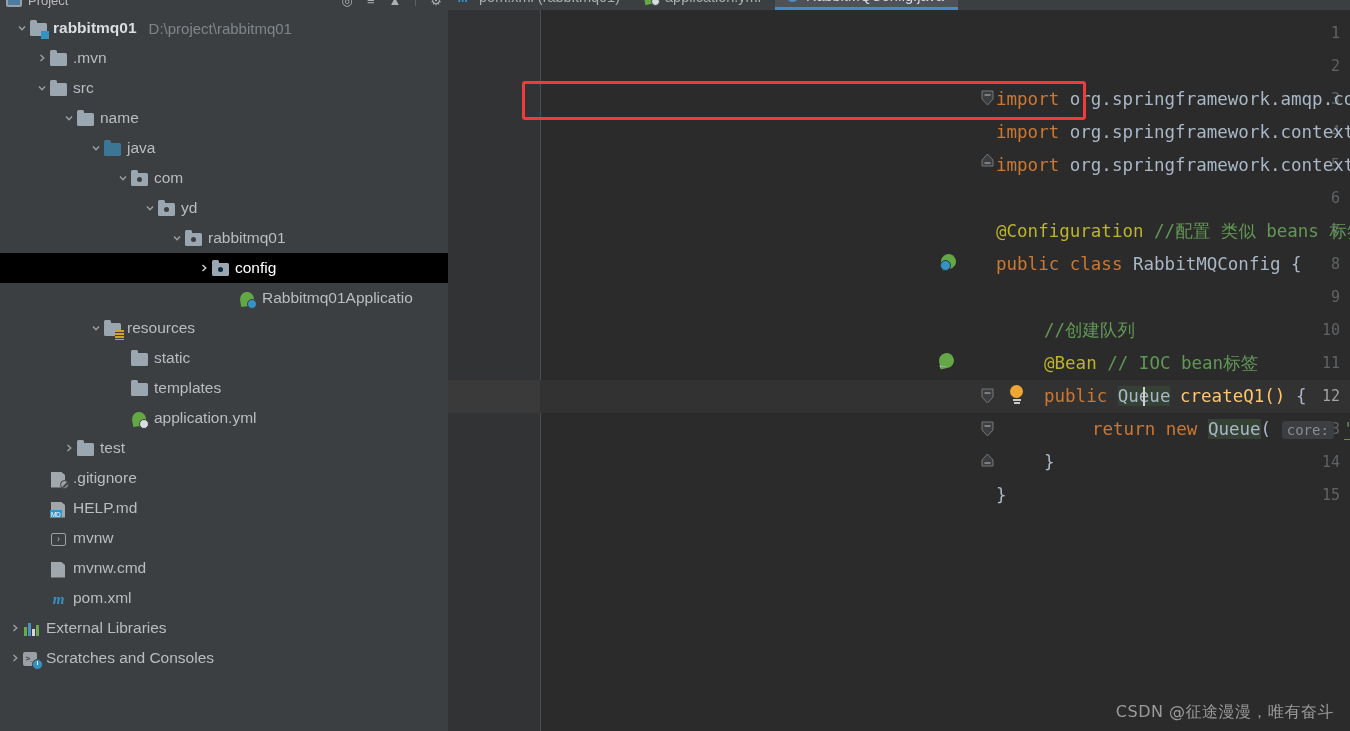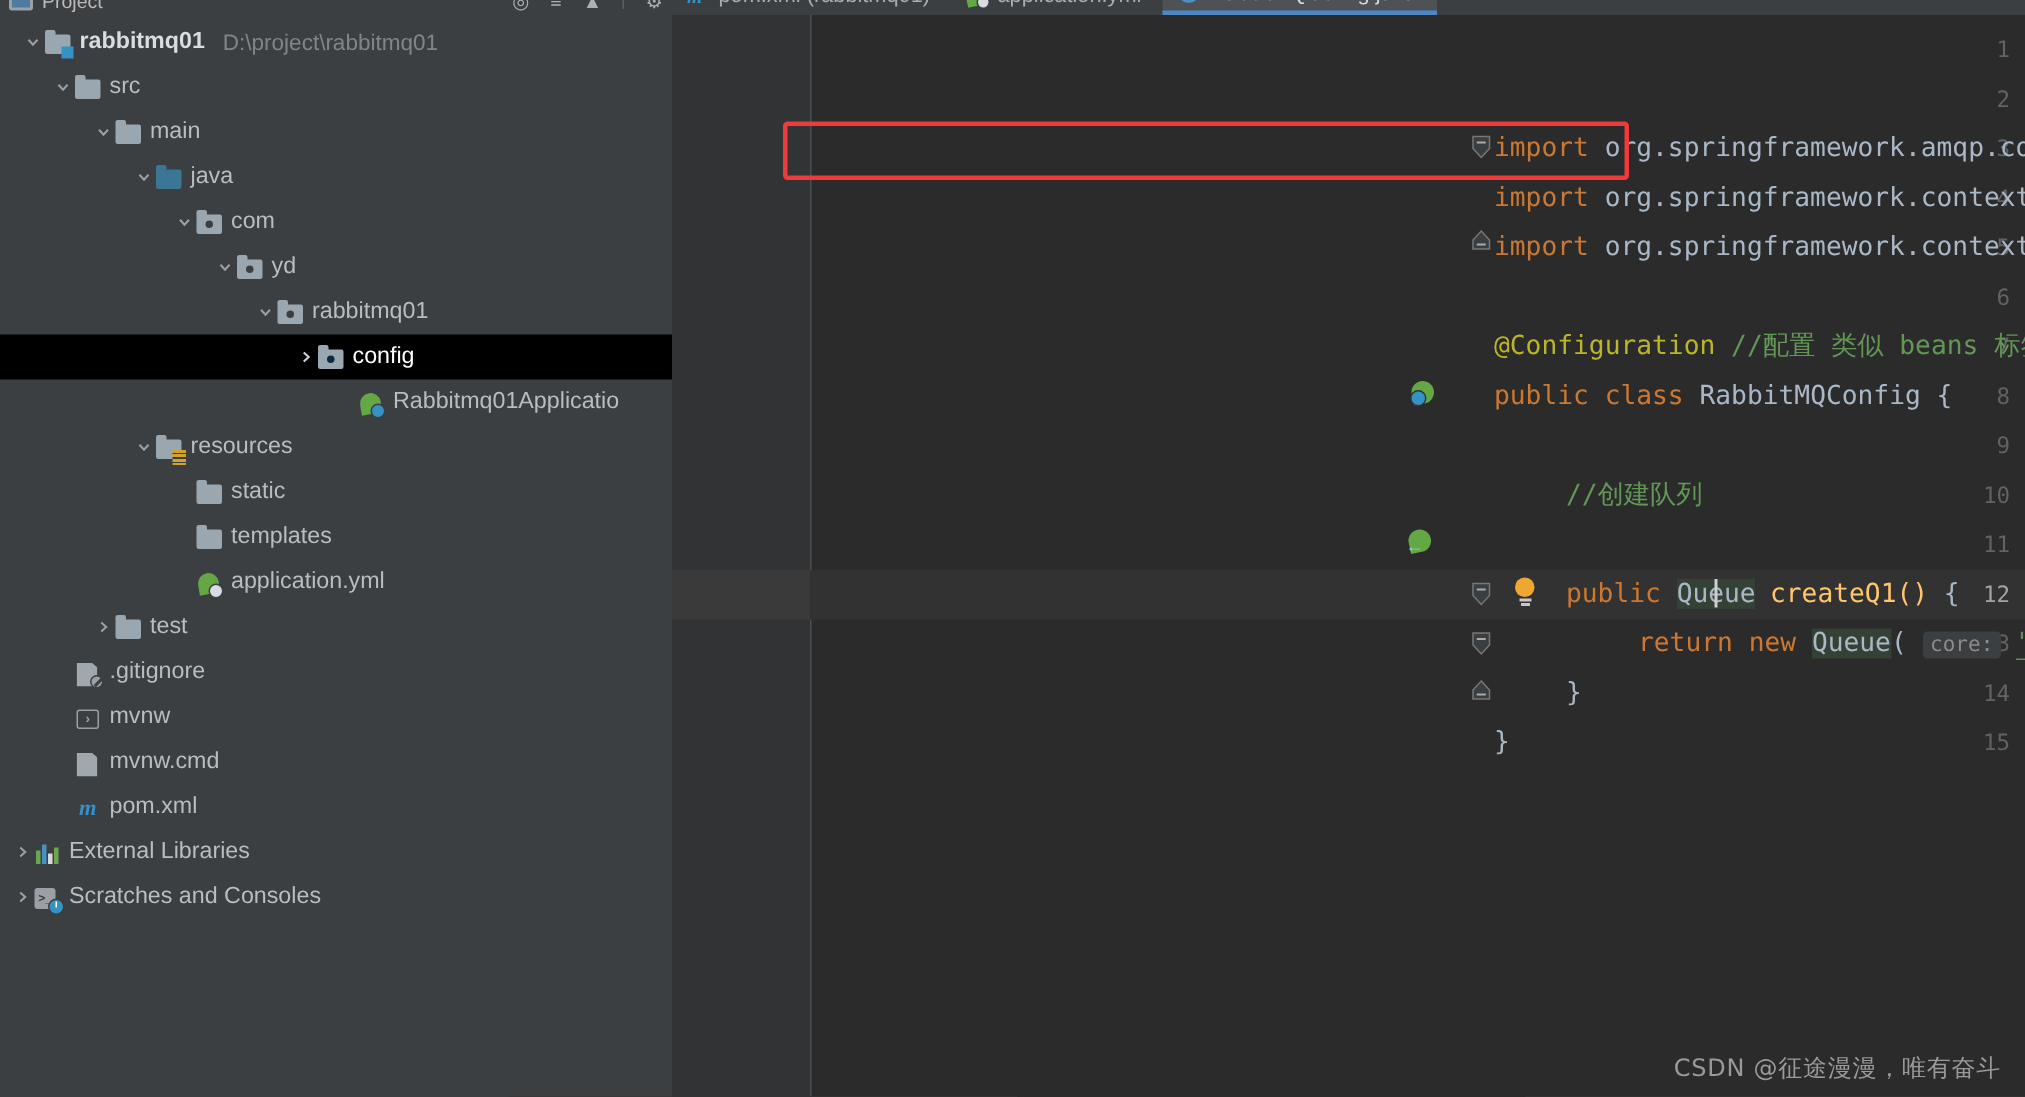--- a/index.html
+++ b/index.html
@@ -313,45 +313,57 @@
           </span>
         <span class="ico">
             <span class="fold">
               <span class="badge"></span>
             </span>
           </span>
         <span class="label bold">rabbitmq01</span>
         <span class="sublabel">D:\project\rabbitmq01</span>
       </div>
 
-
       <div class="row">
         <span style="width:34px"></span>
         <span class="arrow">
             <svg width="10" height="10" viewBox="0 0 10 10">
+              <path d="M3.5 2 L6.8 5 L3.5 8" stroke="#9aa0a6" stroke-width="1.4" fill="none"></path>
+            </svg>
+          </span>
+        <span class="ico">
+            <span class="fold"></span>
+          </span>
+        <span class="label">.mvn</span>
+      </div>
+
+      <div class="row">
+        <span style="width:34px"></span>
+        <span class="arrow">
+            <svg width="10" height="10" viewBox="0 0 10 10">
               <path d="M2 3.5 L5 6.8 L8 3.5" stroke="#9aa0a6" stroke-width="1.4" fill="none"></path>
             </svg>
           </span>
         <span class="ico">
             <span class="fold"></span>
           </span>
         <span class="label">src</span>
       </div>
 
       <div class="row">
         <span style="width:61px"></span>
         <span class="arrow">
             <svg width="10" height="10" viewBox="0 0 10 10">
               <path d="M2 3.5 L5 6.8 L8 3.5" stroke="#9aa0a6" stroke-width="1.4" fill="none"></path>
             </svg>
           </span>
         <span class="ico">
             <span class="fold"></span>
           </span>
-        <span class="label">main</span>
+        <span class="label">name</span>
       </div>
 
       <div class="row">
         <span style="width:88px"></span>
         <span class="arrow">
             <svg width="10" height="10" viewBox="0 0 10 10">
               <path d="M2 3.5 L5 6.8 L8 3.5" stroke="#9aa0a6" stroke-width="1.4" fill="none"></path>
             </svg>
           </span>
         <span class="ico">
@@ -493,20 +505,29 @@
       <div class="row">
         <span style="width:34px"></span>
         <span class="arrow"></span>
         <span class="ico">
             <span class="filedoc"></span>
             <span class="circ-badge slash"></span>
           </span>
         <span class="label">.gitignore</span>
       </div>
 
+      <div class="row">
+        <span style="width:34px"></span>
+        <span class="arrow"></span>
+        <span class="ico">
+            <span class="filedoc"></span>
+            <span class="md-badge">MD</span>
+          </span>
+        <span class="label">HELP.md</span>
+      </div>
 
       <div class="row">
         <span style="width:34px"></span>
         <span class="arrow"></span>
         <span class="ico">
             <span class="script-ico">›</span>
           </span>
         <span class="label">mvnw</span>
       </div>
 
@@ -663,20 +684,21 @@
     <div class="codeline" style="left:548px; top:116px"><span class="kw">import</span> <span class="txt">org.springframework.context.annotation.</span></div>
 
     <div class="codeline" style="left:548px; top:149px"><span class="kw">import</span> <span class="txt">org.springframework.context.annotation.</span></div>
 
     <div class="codeline" style="left:548px; top:215px"><span class="ann">@Configuration</span> <span class="cmt">//配置 类似 beans 标签</span></div>
 
     <div class="codeline" style="left:548px; top:248px"><span class="kw">public</span> <span class="kw">class</span> <span class="txt">RabbitMQConfig</span> <span class="txt">{</span></div>
 
     <div class="codeline" style="left:596px; top:314px"><span class="cmt">//创建队列</span></div>
 
+    <div class="codeline" style="left:596px; top:347px"><span class="ann">@Bean</span> <span class="cmt">// IOC bean标签</span></div>
 
     <div class="codeline" style="left:596px; top:380px"><span class="kw">public</span> <span class="hl-ident"><span>Queue</span></span><span class="caret" style="margin-left:-27px"></span><span style="display:inline-block;width:25px"></span> <span class="cls">createQ1()</span> <span class="txt">{</span></div>
 
     <div class="codeline" style="left:644px; top:413px"><span class="kw">return</span> <span class="kw">new</span> <span class="hl-ident">Queue</span><span class="txt">(</span> <span class="hint">core:</span> <span class="str sqg">"j2310-yd"</span></div>
 
     <div class="codeline" style="left:596px; top:446px"><span class="txt">}</span></div>
 
     <div class="codeline" style="left:548px; top:479px"><span class="txt">}</span></div>
 
     <div id="annot-box" style="left:74px"></div>

